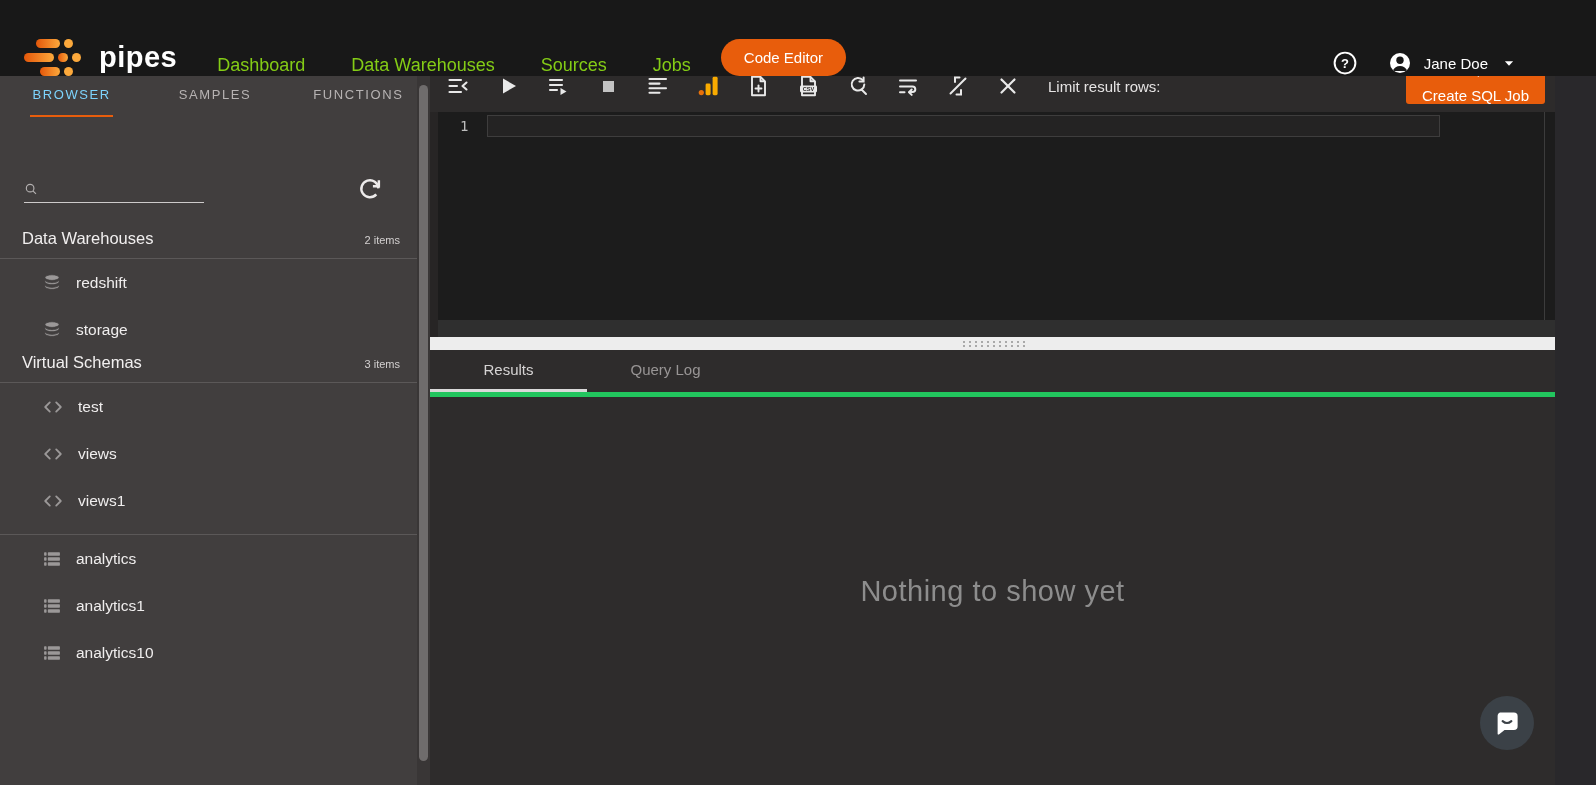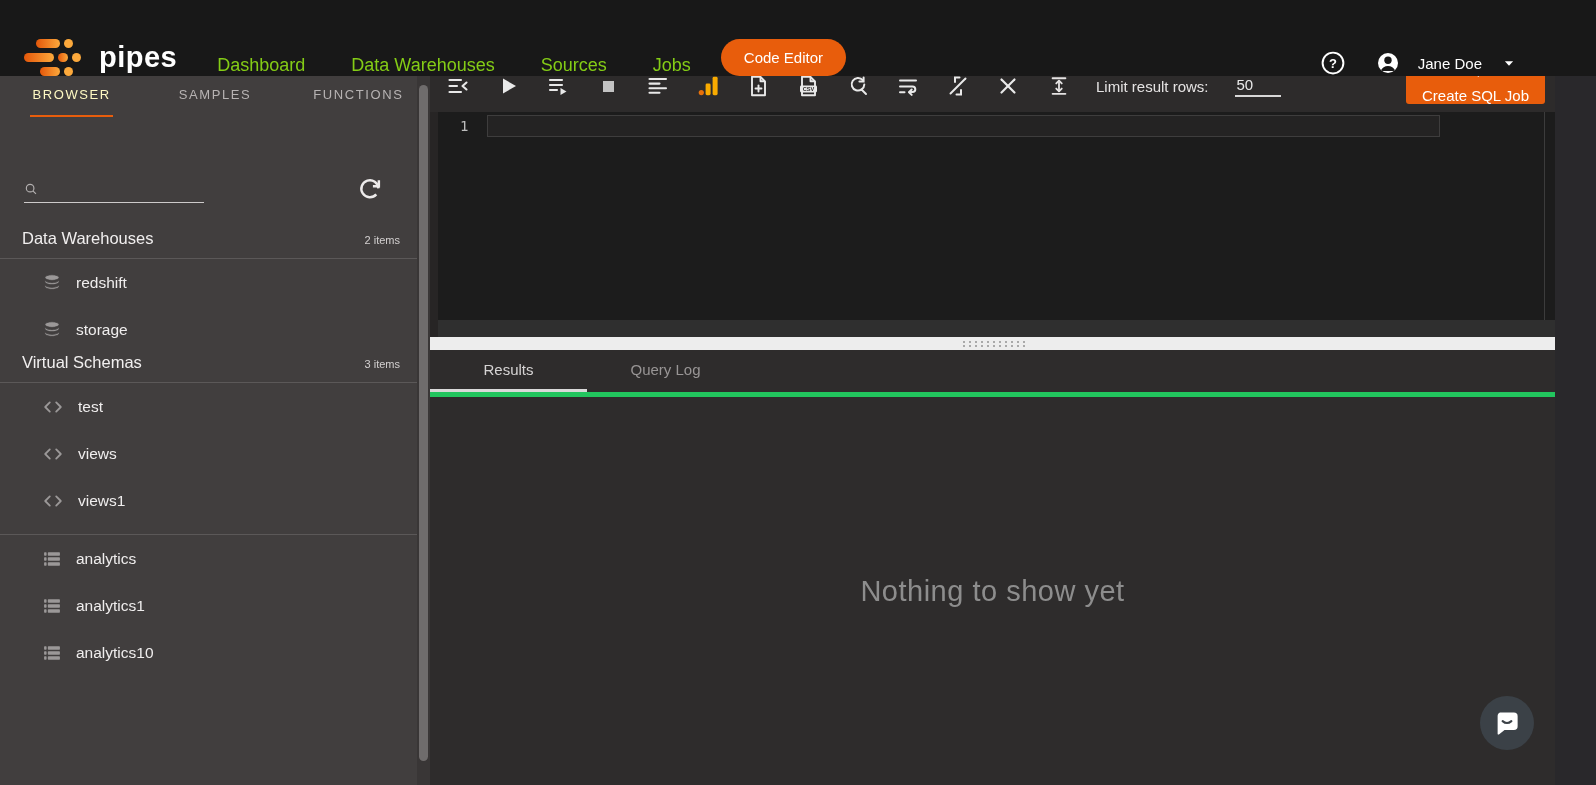--- a/index.html
+++ b/index.html
@@ -15,31 +15,31 @@
   .lbar { height:9px; border-radius:5px; background:linear-gradient(90deg,#E4570A,#FCA93C); }
   .ldot { width:9px; height:9px; border-radius:50%; background:#FCA93C; }
   .brand { color:#fff; font-size:29px; font-weight:bold; letter-spacing:0.5px; }
   .nav-links { display:flex; gap:46px; margin-left:40px; }
   .nav-link { color:#84cc16; font-size:18px; cursor:pointer; background:none; border:none;
     font-family:"Liberation Sans", sans-serif; }
   .code-editor-btn { margin-left:30px; height:37px; padding:0 23px; border:none; border-radius:19px;
     background:#E85D0C; color:#fff; font-size:15px; cursor:pointer; font-family:"Liberation Sans", sans-serif; }
   .nav-right { margin-left:auto; display:flex; align-items:center; gap:30px; margin-right:78px; }
   .help-btn { background:none; border:none; cursor:pointer; width:26px; height:26px; padding:0; }
-  .user-menu { display:flex; align-items:center; gap:18px; cursor:pointer; }
+  .user-menu { display:flex; align-items:center; gap:12px; cursor:pointer; }
   .user-name { color:#fff; font-size:15px; }
 
   
   .sidebar { position:absolute; left:0; top:60px; width:430px; height:725px;
     background:#413E3E; z-index:20; }
   .sb-tabs { display:flex; padding-top:27px; }
   .sb-tab { flex:1; text-align:center; background:none; border:none; cursor:pointer;
     color:#B7B3B3; font-size:13px; letter-spacing:1.6px; font-family:"Liberation Sans", sans-serif; }
   .sb-tab .tab-inner { display:inline-block; padding:0 2px 13px; border-bottom:2px solid transparent; }
-  .sb-tab.active { color:#fef9c3; }
+  .sb-tab.active { color:#7dd3fc; }
   .sb-tab.active .tab-inner { border-bottom:2px solid #E85D0C; }
   .search-row { margin:58px 24px 0; display:flex; align-items:flex-end; }
   .search-wrap { display:flex; align-items:flex-end; gap:6px; width:180px;
     border-bottom:1px solid #CDCACA; padding-bottom:6px; }
   .search-input { background:transparent; border:none; outline:none; color:#EFEDED;
     font-size:14px; width:150px; font-family:"Liberation Sans", sans-serif; }
   .refresh-btn { margin-left:auto; margin-right:22px; background:none; border:none; cursor:pointer;
     width:28px; height:28px; padding:0; }
   .sec-header { display:flex; align-items:baseline; justify-content:space-between;
     padding:0 30px 0 22px; }
@@ -56,21 +56,21 @@
 
   
   .main { position:absolute; left:430px; top:60px; width:1125px; height:725px; background:#2E2C2C; }
 
   .toolbar { position:absolute; left:0; top:0; width:100%; height:52px; background:#2D2B2B;
     display:flex; align-items:center; }
   .tbtn { background:none; border:none; cursor:pointer; padding:0; width:24px; height:24px;
     margin-left:26px; color:#E9E9E9; flex:0 0 auto; }
   .tbtn:first-child { margin-left:16px; }
   .tbtn.disabled { color:#C3C3C3; cursor:default; }
-  .limit-group { display:flex; align-items:center; gap:26px; margin-left:28px; color:#E5E3E3; }
+  .limit-group { display:flex; align-items:center; gap:26px; margin-left:28px; color:#E5E3E3;flex-direction:column; }
   .limit-label { font-size:15px; }
   .limit-input { background:transparent; border:none; outline:none; border-bottom:2px solid #D8D8D8;
     color:#E9E9E9; width:46px; font-size:15px; padding:0 0 2px 2px; font-family:Liberation Sans, sans-serif; }
   .create-job-btn { position:absolute; right:10px; top:8px; height:36px; padding:0 16px;
     background:#E85D0C; border:none; border-radius:3px; color:#fff; font-size:15px; cursor:pointer;
     display:flex; align-items:center; gap:9px; font-family:"Liberation Sans", sans-serif;flex-direction:column; }
 
   .editor-region { position:absolute; left:0; top:52px; width:100%; height:225px; background:#1C1C1C; }
   .editor-edge { position:absolute; left:0; top:0; width:8px; height:100%; background:#272525; }
   .editor-bottom { position:absolute; left:8px; bottom:0; width:calc(100% - 8px); height:17px; background:#2F2F2F; }

